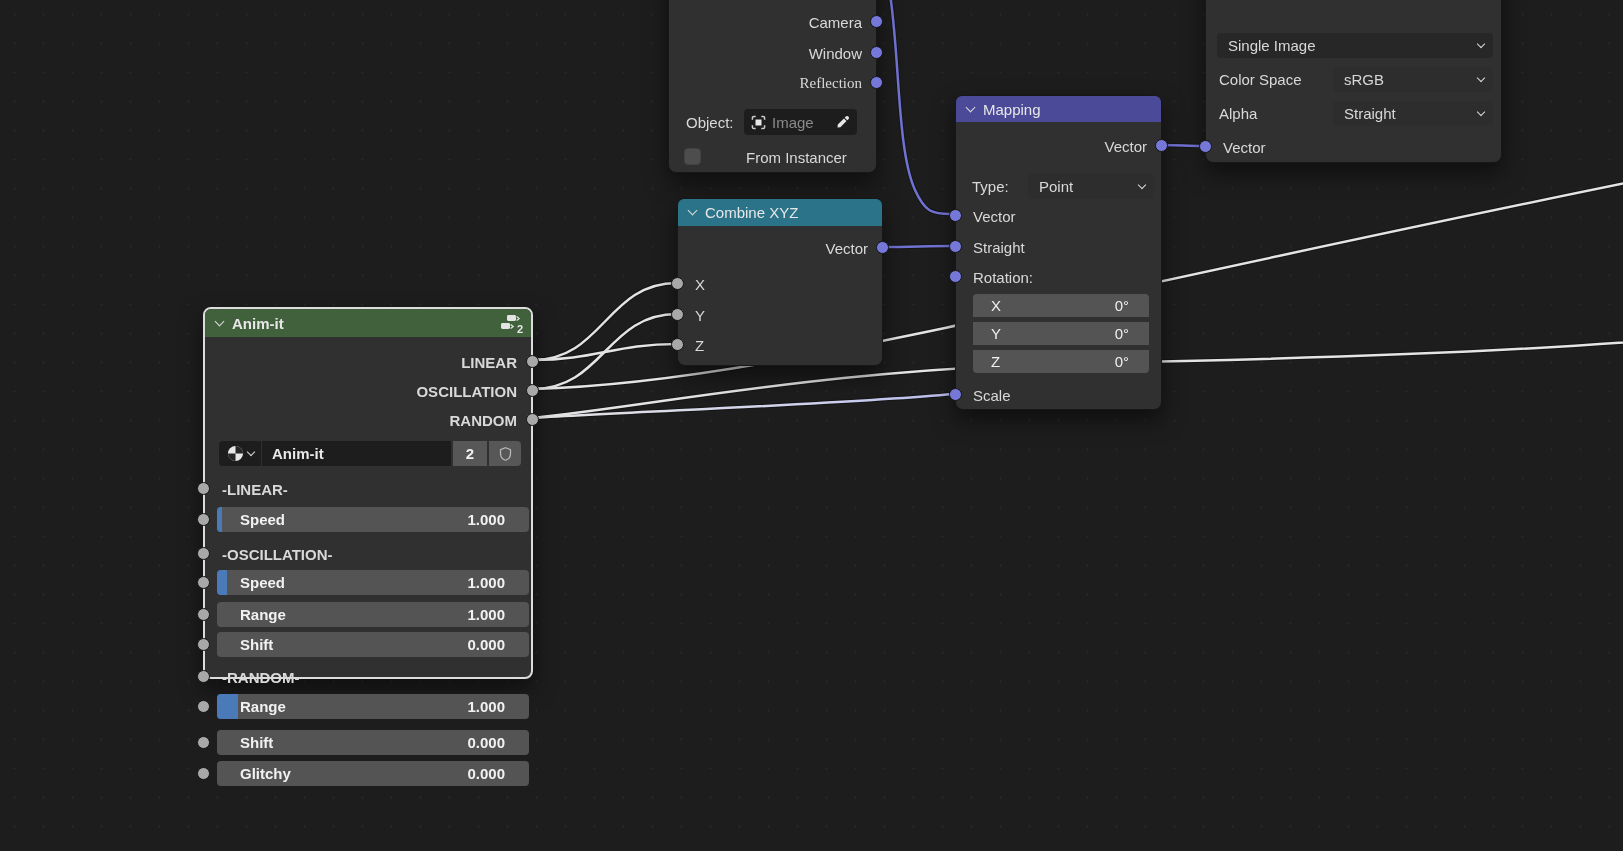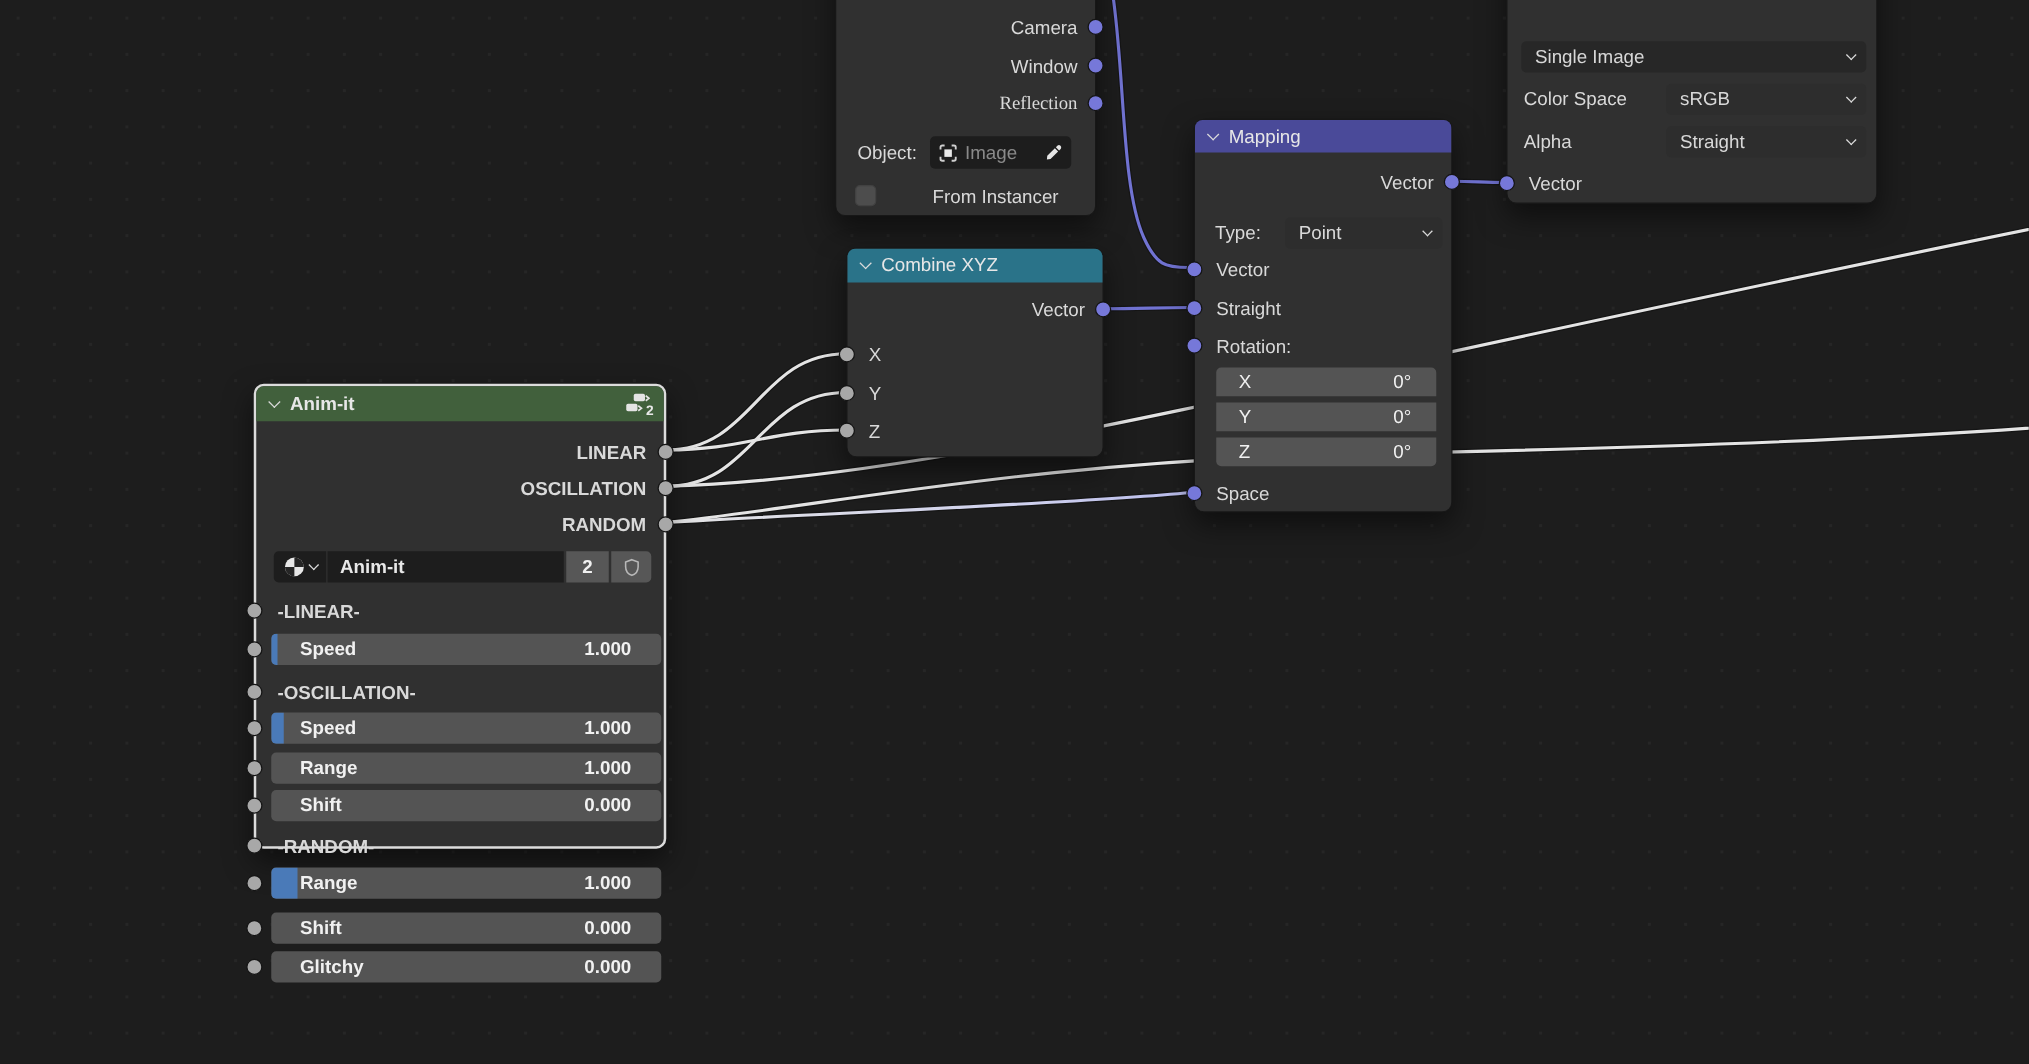--- a/index.html
+++ b/index.html
@@ -165,21 +165,21 @@
   </div>
   <div class="slider rot" style="left:17px;top:226px;width:176px;height:23px;">
     <span>Y</span>
     <span>0°</span>
   </div>
   <div class="slider rot last" style="left:17px;top:254px;width:176px;height:23px;">
     <span>Z</span>
     <span>0°</span>
   </div>
 
-  <div class="lbl" style="left:17px;top:287px;">Space</div>
+  <div class="lbl" style="left:17px;top:287px;">Scale</div>
   <span class="sock vec" style="left:-7px;top:292px;"></span>
 </div>
 
 <div class="node" style="left:1205px;top:-45px;width:297px;height:208px;">
   <div class="dd" style="left:11px;top:77px;width:276px;">
     <span>Single Image</span>
     <span class="chev sm"></span>
   </div>
   <div class="lbl" style="left:13px;top:111px;">Color Space</div>
   <div class="dd lite" style="left:127px;top:111px;width:160px;">

